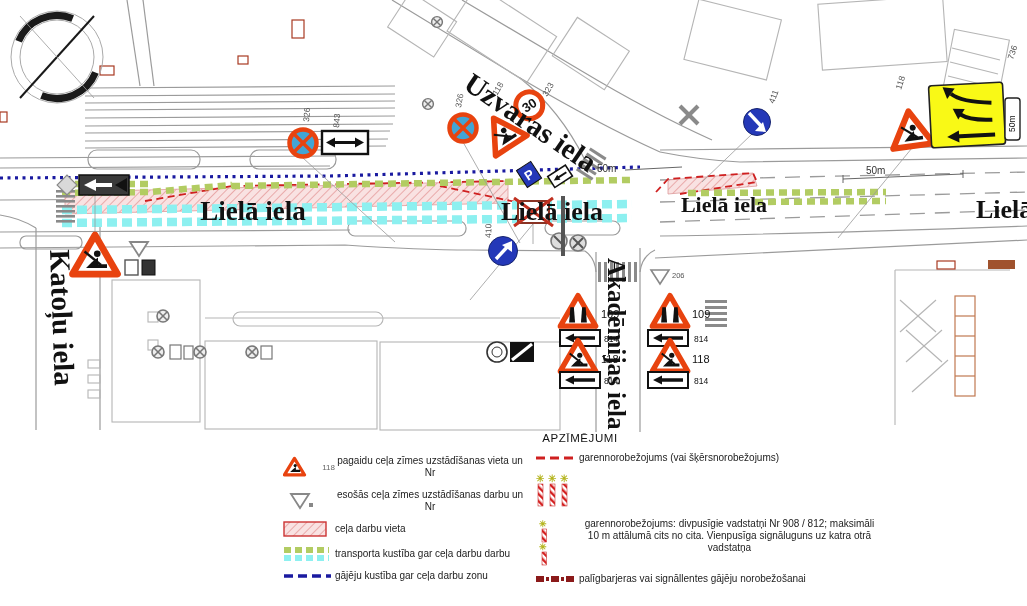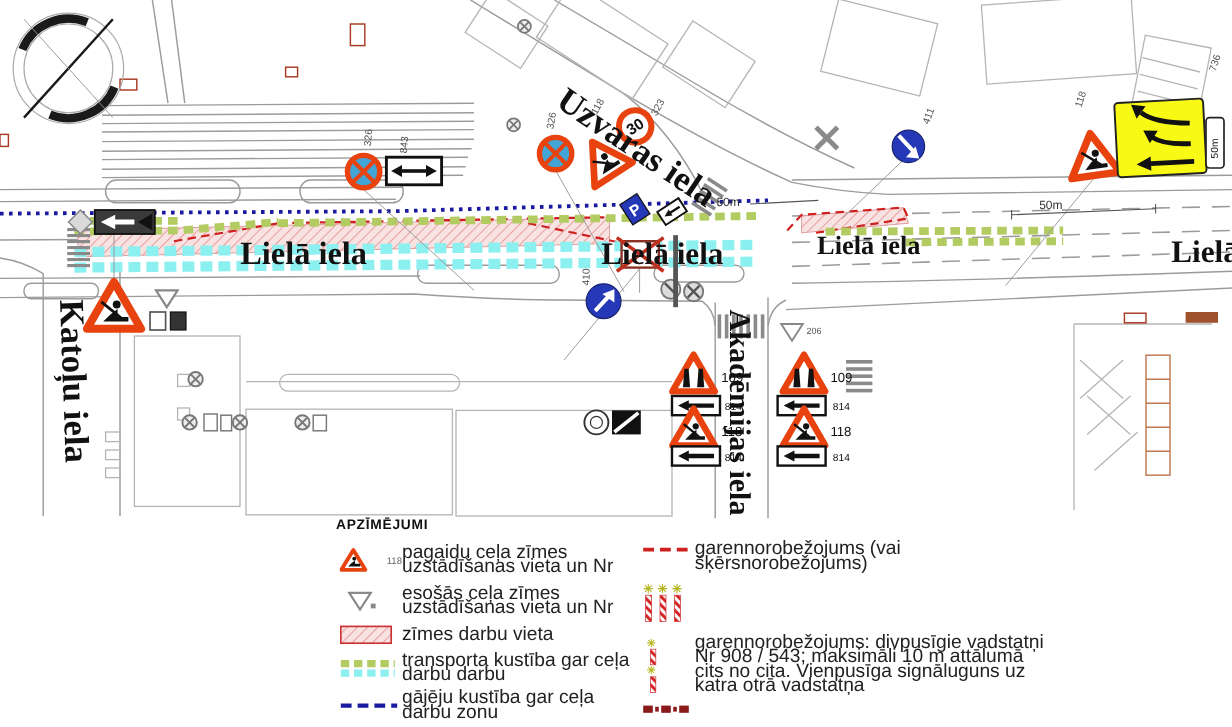--- a/index.html
+++ b/index.html
@@ -3,28 +3,28 @@
 <meta charset="utf-8">
 <style>
   html,body{margin:0;padding:0;background:#fff;}
   .stage{position:relative;width:1027px;height:606px;background:#fff;overflow:hidden;
          font-family:"Liberation Sans",sans-serif;color:#1a1a1a;}
   svg text{user-select:none;}
   .street-name{font-family:"Liberation Serif",serif;font-weight:bold;fill:#111;}
   .sign-nr{font-family:"Liberation Sans",sans-serif;fill:#111;}
   .tiny-nr{font-family:"Liberation Sans",sans-serif;fill:#555;}
   .legend{position:absolute;left:0;top:430px;width:1027px;height:176px;}
-  .legend-title{position:absolute;left:280px;top:2px;width:600px;
-                font-size:11.5px;letter-spacing:.6px;color:#111;font-weight:bold;}
-  .lcol{position:absolute;top:22px;}
+  .legend-title{position:absolute;left:280px;top:2px;width:600px;text-align:center;
+                font-size:11.5px;letter-spacing:.6px;color:#111;}
+  .lcol{position:absolute;top:22px;text-align:center;}
   .lcol-left{left:283px;width:242px;}
   .lcol-right{left:535px;width:345px;}
   .lrow{display:flex;align-items:center;margin-bottom:7px;}
   .lrow .icon{width:52px;flex:0 0 52px;display:flex;align-items:center;}
-  .lrow .txt{font-size:16px;line-height:12px;color:#222;}
+  .lrow .txt{font-size:10px;line-height:12px;color:#222;}
   .lcol-right .lrow{align-items:flex-start;}
   .lcol-right .lrow .icon{width:44px;flex:0 0 44px;justify-content:flex-start;}
   .note-118{font-size:8px;color:#666;margin-left:2px;}
 </style>
 </head>
 <body>
 
 <div class="stage">
 
 <svg width="1027" height="432" viewBox="0 0 1027 432" style="position:absolute;left:0;top:0;">
@@ -393,35 +393,35 @@
       </span>
       <span class="txt">pagaidu ceļa zīmes uzstādīšanas vieta un Nr</span>
     </div>
     <div class="lrow">
       <span class="icon">
         <svg width="52" height="20" viewBox="0 0 52 20">
           <polygon points="8,3 26,3 17,17" fill="#fff" stroke="#888" stroke-width="1.8"></polygon>
           <rect x="26" y="12" width="4" height="4" fill="#888"></rect>
         </svg>
       </span>
-      <span class="txt">esošās ceļa zīmes uzstādīšanas vieta un Nr</span>
+      <span class="txt">esošās ceļa zīmes uzstādīšanas darbu un Nr</span>
     </div>
     <div class="lrow">
       <span class="icon">
         <svg width="52" height="18" viewBox="0 0 52 18">
           <defs>
             <pattern id="pinkHatch2" width="6" height="6" patternUnits="userSpaceOnUse" patternTransform="rotate(45)">
               <rect width="6" height="6" fill="#f9e2e2"></rect>
               <line x1="0" y1="0" x2="0" y2="6" stroke="#e69c9c" stroke-width="1.6"></line>
             </pattern>
           </defs>
           <rect x="1" y="2" width="42" height="14" fill="url(#pinkHatch2)" stroke="#cc3333" stroke-width="1.4"></rect>
         </svg>
       </span>
-      <span class="txt">zīmes darbu vieta</span>
+      <span class="txt">ceļa darbu vieta</span>
     </div>
     <div class="lrow">
       <span class="icon">
         <svg width="52" height="18" viewBox="0 0 52 18">
           <line x1="1" y1="5" x2="46" y2="5" stroke="#b2cc62" stroke-width="6" stroke-dasharray="7 4"></line>
           <line x1="1" y1="13" x2="46" y2="13" stroke="#8df0f0" stroke-width="6" stroke-dasharray="7 4"></line>
         </svg>
       </span>
       <span class="txt">transporta kustība gar ceļa darbu darbu</span>
     </div>
@@ -464,29 +464,30 @@
     </div>
     <div class="lrow">
       <span class="icon">
         <svg width="44" height="48" viewBox="0 0 44 48">
           <text x="4" y="9" font-size="9" fill="#b5b520" font-weight="bold">✳</text>
           <rect x="7" y="11" width="4.5" height="13" fill="url(#stripeR)" stroke="#c33" stroke-width="0.6"></rect>
           <text x="4" y="32" font-size="9" fill="#b5b520" font-weight="bold">✳</text>
           <rect x="7" y="34" width="4.5" height="13" fill="url(#stripeR)" stroke="#c33" stroke-width="0.6"></rect>
         </svg>
       </span>
-      <span class="txt">garennorobežojums: divpusīgie vadstatņi Nr 908 / 543; maksimāli 10 m attālumā cits no cita. Vienpusīga signāluguns uz katra otrā vadstatņa</span>
+      <span class="txt">garennorobežojums: divpusīgie vadstatņi Nr 908 / 812; maksimāli 10 m attālumā cits no cita. Vienpusīga signāluguns uz katra otrā vadstatņa</span>
     </div>
     <div class="lrow">
       <span class="icon">
         <svg width="44" height="12" viewBox="0 0 44 12">
           <rect x="1" y="3" width="8" height="6" fill="#8b1a1a"></rect>
           <rect x="11" y="4" width="3" height="4" fill="#8b1a1a"></rect>
           <rect x="16" y="3" width="8" height="6" fill="#8b1a1a"></rect>
           <rect x="26" y="4" width="3" height="4" fill="#8b1a1a"></rect>
           <rect x="31" y="3" width="8" height="6" fill="#8b1a1a"></rect>
         </svg>
       </span>
+      <span class="txt">palīgbarjeras vai signāllentes gājēju norobežošanai</span>
     </div>
   </div>
 </div>
 
 </div>
 
 </body></html>

